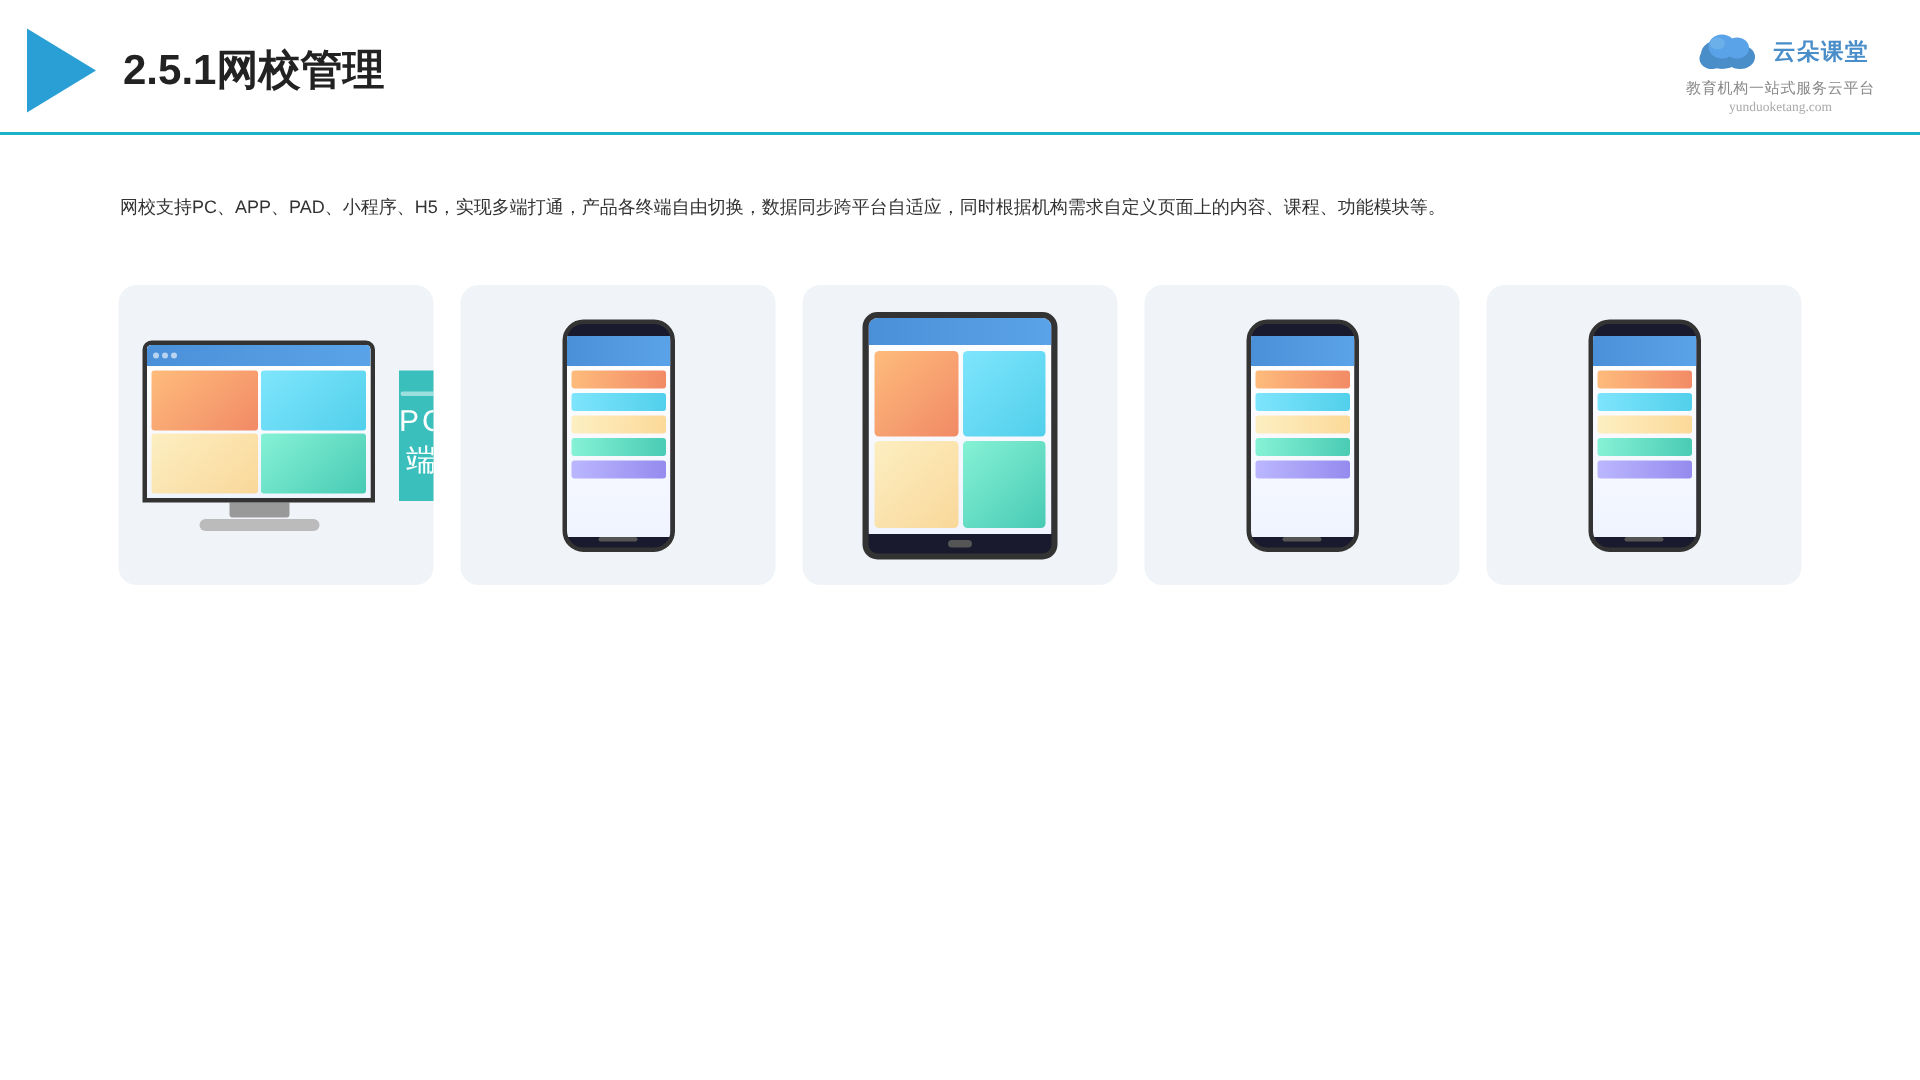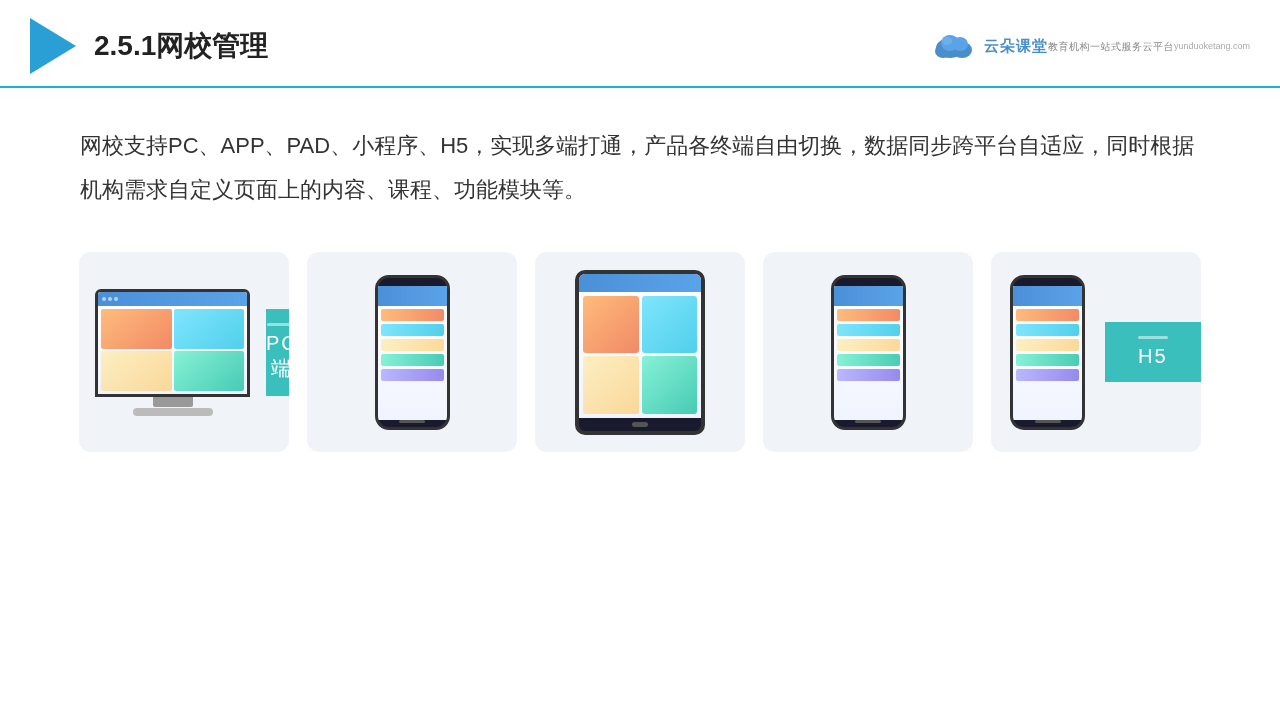--- a/index.html
+++ b/index.html
@@ -9,21 +9,21 @@
       background: #ffffff;
       font-family: 'Microsoft YaHei', '微软雅黑', sans-serif;
       overflow: hidden;
     }
 
     
     .header {
       display: flex;
       align-items: center;
       justify-content: space-between;
-      padding: 18px 30px 12px 30px;
+      padding: 18px 30px 12px 18px;
       border-bottom: 2px solid #1ab3c8;
     }
     .header-left {
       display: flex;
       align-items: center;
       gap: 18px;
     }
     .logo-arrow {
       width: 0;
       height: 0;
@@ -32,22 +32,23 @@
       border-left: 46px solid #2a9fd6;
       display: inline-block;
     }
     .page-title {
       font-size: 28px;
       font-weight: bold;
       color: #222;
     }
     .brand-logo {
       display: flex;
-      flex-direction: row;
-      align-items: center;
+      flex-direction: column;
+      align-items: center;
+      font-family: Liberation Serif, serif;
     }
     .brand-logo-img {
       display: flex;
       align-items: center;
       gap: 6px;
     }
     .cloud-icon-svg {
       width: 48px;
       height: 32px;
     }
@@ -66,21 +67,21 @@
     }
     .brand-url {
       font-size: 9px;
       color: #aaa;
       text-align: center;
     }
 
     
     .description {
       padding: 36px 80px 20px 80px;
-      font-size: 22px;
+      font-size: 12px;
       color: #333;
       line-height: 2;
     }
 
     
     .cards-container {
       display: flex;
       gap: 18px;
       padding: 20px 60px 30px 60px;
       justify-content: center;
@@ -428,19 +429,15 @@
             <div class="phone-content-row"></div>
             <div class="phone-content-row"></div>
             <div class="phone-content-row"></div>
             <div class="phone-content-row"></div>
             <div class="phone-content-row"></div>
           </div>
         </div>
         <div class="phone-home-indicator"></div>
       </div>
     </div>
-    <div class="card-label">
-      <div class="card-label-stripe"></div>
-      <span>H5</span>
-    </div>
   </div>
 
 </div>
 
 </body></html>

